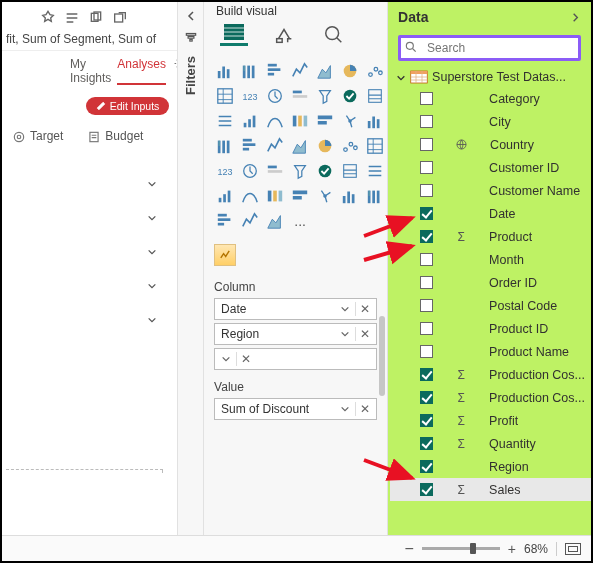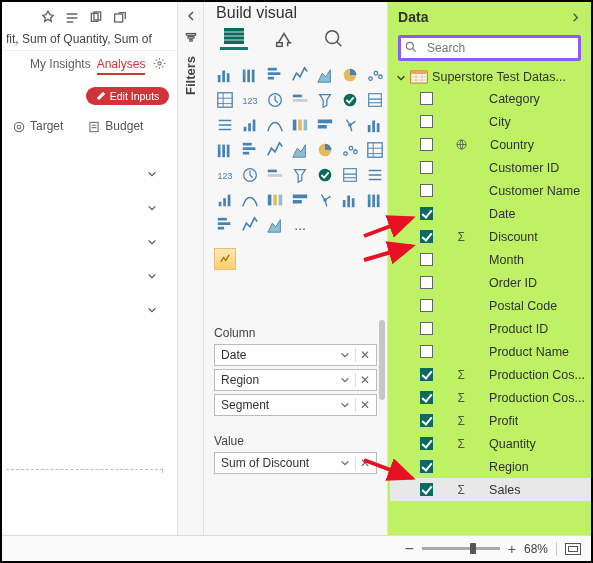--- a/index.html
+++ b/index.html
@@ -16,21 +16,21 @@
     width: 178px;
     border-right: 1px solid #e1e1e1;
     background: #fff;
     position: relative;
     padding: 4px 0 0 0;
     overflow: hidden;
   }
   .left-top { display: flex; gap: 8px; padding: 4px 8px 4px 38px; color:#595959;}
   .left-top .small-ic { width:16px; height:16px; display:inline-block; }
   .left-title { padding: 2px 0 4px 4px; font-size:12px; color:#444; white-space:nowrap; overflow:hidden; text-overflow:ellipsis;}
-  .tabs { display:flex; gap:6px; font-size:12px; padding:6px 0 6px 28px;}
+  .tabs { display:flex; gap:6px; font-size:12px; padding:6px 0 6px 28px;margin-left:40px;}
   .tabs .tab1{ color:#605e5c; }
   .tabs .tab2{ color:#d13438; border-bottom:2px solid #d13438; padding-bottom:2px;}
   .tabs .gear{ color:#605e5c; margin-left:2px;}
   .edit-btn {
     margin-left:auto; margin-right:8px; margin-top:6px;
     display:flex; align-items:center; gap:4px;
     background:#d13438; color:#fff; border-radius:10px;
     font-size:10.5px; padding:3px 10px; width:fit-content;
   }
   .edit-row{display:flex;}
@@ -47,30 +47,30 @@
   .filters-rail .chev-l{ width:12px;height:12px;}
   .filters-rail .flabel{ writing-mode:vertical-rl; transform:rotate(180deg); color:#444; font-size:13px; font-weight:600; margin-top:4px;}
   .filters-rail .fic{ width:14px;height:14px;}
   .viz-pane{
     width:184px; background:#f7f7f7; border-right:1px solid #e1e1e1;
     display:flex; flex-direction:column;
   }
   .pane-head{ display:flex; align-items:center; justify-content:space-between; padding:7px 10px 4px 10px;}
   .pane-head .pt{ font-size:14px; font-weight:700; color:#333;}
   .pane-head .chev-s{ width:11px; height:11px;}
-  .build-label{ padding:2px 0 4px 12px; color:#333; font-size:16px;}
+  .build-label{ padding:2px 0 4px 12px; color:#333; font-size:12px;}
   .build-tabs{ display:flex; gap:22px; padding:2px 0 10px 16px; align-items:center;}
   .build-tabs .bt{ width:28px; height:22px; display:flex; align-items:center; justify-content:center;}
   .build-tabs .bt.active{ border-bottom:3px solid #0f7b6c; padding-bottom:4px;}
   .viz-grid{ padding:4px 8px 6px 10px; display:grid; grid-template-columns:repeat(7,22px); gap:3px 3px;}
   .viz-cell{ width:22px; height:22px; display:flex; align-items:center; justify-content:center;}
   .fmt-row{ padding:6px 10px 8px 10px;}
   .fmt-chip{ width:22px;height:22px; border:1px solid #e0c080; background:linear-gradient(180deg,#ffe7b3,#ffcf66); display:flex; align-items:center; justify-content:center;}
   .wells{ padding:4px 10px 4px 10px; overflow:auto; position:relative;}
-  .well-label{ color:#444; padding:2px 0 4px 0;margin-top:42px;}
+  .well-label{ color:#444; padding:2px 0 4px 0;}
   .well{ background:#fff; border:1px solid #bbb; font-size:12px; color:#333;
          display:flex; align-items:center; height:22px; margin-bottom:3px; padding:0 2px 0 6px;}
   .well .wtxt{flex:1; white-space:nowrap; overflow:hidden; text-overflow:ellipsis;}
   .well .dd{ width:12px; height:12px; margin-right:3px;}
   .well .x{ color:#666; padding:0 4px; border-left:1px solid #ddd; font-size:12px;}
   .data-pane{ flex:1; background:#bef264; display:flex; flex-direction:column; position:relative;}
   .search-wrap{ padding:6px 10px 6px 10px;}
   .search{ position:relative;}
   .search input{ width:100%; height:26px; background:#fff; border:3px solid #8b5cf6; border-radius:2px; padding:0 6px 0 26px; font-size:12px; color:#333;}
   .search .sic{ position:absolute; left:6px; top:5px; width:14px;height:14px;}
@@ -122,21 +122,21 @@
               <rect x="9" y="3" width="10" height="12"></rect>
             </svg>
         </span>
         <span class="small-ic">
           <svg viewBox="0 0 24 24" width="16" height="16" fill="none" stroke="#666" stroke-width="2">
               <rect x="4" y="6" width="12" height="12"></rect>
               <path d="M10 4h10v10"></path>
             </svg>
         </span>
       </div>
-      <div class="left-title">fit, Sum of Quantity, Sum of</div>
+      <div class="left-title">fit, Sum of Segment, Sum of</div>
       <div style="border-top:1px solid #eee;"></div>
       <div class="tabs">
         <span class="tab1">My Insights</span>
         <span class="tab2">Analyses</span>
         <span class="gear">
           <svg viewBox="0 0 24 24" width="13" height="13" fill="none" stroke="#777" stroke-width="2">
               <circle cx="12" cy="12" r="3"></circle>
               <path d="M12 2v3M12 19v3M4 12H1M23 12h-3M5 5l2 2M17 17l2 2M19 5l-2 2M7 17l-2 2"></path>
             </svg>
         </span>
@@ -574,28 +574,27 @@
     <span class="x">✕</span>
             </div>
             <div class="well">
               <span class="wtxt">Region</span>
     <span class="dd"><svg viewBox="0 0 12 12" width="10" height="10" stroke="#666" stroke-width="1.5" fill="none">
                   <path d="M2 4l4 4 4-4"></path>
                 </svg></span>
     <span class="x">✕</span>
             </div>
             <div class="well">
-              <span class="wtxt">Segment</span>
     <span class="dd"><svg viewBox="0 0 12 12" width="10" height="10" stroke="#666" stroke-width="1.5" fill="none">
                   <path d="M2 4l4 4 4-4"></path>
                 </svg></span>
     <span class="x">✕</span>
             </div>
           </div>
-        <div class="well-label" style="margin-top:16px">Value</div>
+        <div class="well-label" style="margin-top:8px">Value</div>
         <div id="val-wells">
             <div class="well">
               <span class="wtxt">Sum of Discount</span>
     <span class="dd"><svg viewBox="0 0 12 12" width="10" height="10" stroke="#666" stroke-width="1.5" fill="none">
                   <path d="M2 4l4 4 4-4"></path>
                 </svg></span>
     <span class="x">✕</span>
             </div>
           </div>
       </div>
@@ -668,21 +667,21 @@
             <span class="fname">Customer Name</span>
           </div>
           <div class="field">
             <span class="chk on"></span>
     <span style="width:12px"></span>
             <span class="fname">Date</span>
           </div>
           <div class="field">
             <span class="chk on"></span>
     <span class="sigma">Σ</span>
-            <span class="fname">Discount</span>
+            <span class="fname">Product</span>
           </div>
           <div class="field">
             <span class="chk "></span>
     <span style="width:12px"></span>
             <span class="fname">Month</span>
           </div>
           <div class="field">
             <span class="chk "></span>
     <span style="width:12px"></span>
             <span class="fname">Order ID</span>

